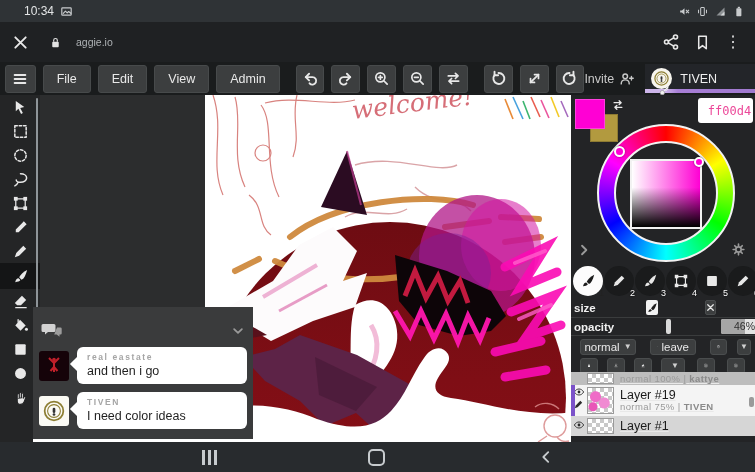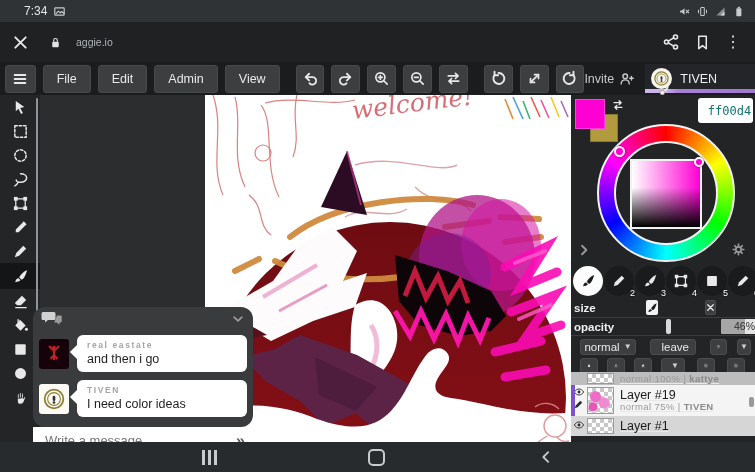--- a/index.html
+++ b/index.html
@@ -55,21 +55,21 @@
   .canvas-wrap{position:absolute;left:205px;top:95px;width:366px;height:347px;background:#ffffff;overflow:hidden;}
 
   
   .panel{position:absolute;left:571px;top:95px;width:184px;height:347px;background:#232426;font-size:11px;}
   .swatch{position:absolute;border:1px solid rgba(255,255,255,.25);}
   .swatch.primary{left:4px;top:4px;width:30px;height:30px;z-index:2;}
   .swatch.secondary{left:19px;top:19px;width:28px;height:28px;z-index:1;border-color:rgba(0,0,0,.2);}
   .swap-colors{position:absolute;left:40px;top:3px;width:14px;height:14px;}
   .hex-box{position:absolute;left:127px;top:3px;width:55px;height:25px;background:#fff;border-radius:3px;
     display:flex;align-items:center;justify-content:center;
-    font-family:"DejaVu Sans Mono",monospace;font-size:12px;color:#0f766e;padding-left:8px;}
+    font-family:"DejaVu Sans Mono",monospace;font-size:12px;color:#ec4899;padding-left:8px;}
   .wheel{position:absolute;left:26px;top:29px;width:138px;height:138px;border-radius:50%;
     background:conic-gradient(#ff0000,#ffff00,#00ff00,#00ffff,#0000ff,#ff00ff,#ff0000);
     border:2px solid #f2f2f2;}
   .wheel-hole{position:absolute;left:15px;top:15px;width:104px;height:104px;border-radius:50%;
     background:#232426;border:2px solid #f2f2f2;}
   .sv-square{position:absolute;left:31px;top:33px;width:72px;height:70px;border:2px solid #f2f2f2;
     background:linear-gradient(to top,#000,rgba(0,0,0,0) 60%),linear-gradient(to right,#ffffff,#ff00d4);}
   .hue-dot{position:absolute;left:15px;top:20px;width:11px;height:11px;border-radius:50%;
     border:2px solid #fff;box-shadow:0 0 2px rgba(0,0,0,.5);}
   .sv-dot{position:absolute;right:-4px;top:-4px;width:10px;height:10px;border-radius:50%;
@@ -111,21 +111,21 @@
   .lrow .licons{position:absolute;left:2px;top:2px;display:flex;flex-direction:column;gap:2px;}
   .lrow .ltxt{padding-left:6px;line-height:1.15;}
   .ltitle{font-size:12.5px;color:#1c1c1c;}
   .lmeta{font-size:9.5px;color:#9a9a9a;letter-spacing:.4px;}
   .lmeta b{color:#8a8a8a;}
   .purple-strip{position:absolute;left:0;top:13px;width:4px;height:31px;background:#7b52c9;z-index:3;}
   .layers-handle{position:absolute;right:1px;top:25px;width:5px;height:10px;background:#9a9a9a;border-radius:2px;z-index:3;}
 
   
   .chat{position:absolute;left:33px;top:307px;width:220px;z-index:10;}
-  .chat-body{background:#3a3b3c;padding:0 0 8px 0;border-radius:12px;}
+  .chat-body{background:#3a3b3c;padding:12px 0 8px 0;}
   .chat-head{height:24px;display:flex;align-items:center;justify-content:space-between;padding:0 8px;}
   .msg{display:flex;align-items:flex-start;margin:4px 6px 8px 6px;gap:0;}
   .msg-avatar{width:30px;height:30px;border-radius:3px;flex:none;margin-top:4px;
     display:flex;align-items:center;justify-content:center;}
   .bubble{position:relative;background:#fff;border-radius:6px;margin-left:8px;flex:1;
     padding:5px 10px 6px 10px;min-height:28px;}
   .bubble:before{content:"";position:absolute;left:-5px;top:12px;width:10px;height:10px;
     background:#fff;transform:rotate(45deg);}
   .msg-author{font-size:8.5px;font-weight:bold;color:#a5a5a5;letter-spacing:1.6px;}
   .msg-text{font-size:12.5px;color:#1f1f1f;margin-top:2px;}
@@ -145,21 +145,21 @@
   svg.st{stroke:#e8e8e8;fill:none;stroke-width:1.6;stroke-linecap:round;stroke-linejoin:round;}
   svg.dk{stroke:#1c1c1c;fill:none;stroke-width:1.8;stroke-linecap:round;stroke-linejoin:round;}
 </style>
 </head>
 <body>
 
 <div class="screen">
 
   <div class="status-bar">
     <div class="status-left">
-      <span>7:34</span>
+      <span>10:34</span>
       <svg class="sicon st" viewBox="0 0 18 18" style="stroke:#c9ccce">
         <rect x="2.5" y="4" width="13" height="10" rx="1"></rect>
           <path d="M4.5 11.5 l3-3 2.5 2.5 2-2 3 2.5"></path>
       </svg>
     </div>
     <div class="status-right">
       <svg class="sicon" viewBox="0 0 18 18">
         <path d="M3 7.5 h2.5 L9 4.5 v9 L5.5 10.5 H3 Z" fill="#c9ccce"></path>
           <path d="M11 6.8 l4.2 4.4 M15.2 6.8 l-4.2 4.4" stroke="#c9ccce" stroke-width="1.5"></path>
       </svg>
@@ -208,22 +208,22 @@
   </div>
 
   <div class="menu-bar">
     <div class="mbtn ham">
       <svg class="st" width="16" height="16" viewBox="0 0 18 18" style="stroke-width:2.2">
         <path d="M3 4.5 h12 M3 9 h12 M3 13.5 h12"></path>
       </svg>
     </div>
     <button class="mbtn">File</button>
     <button class="mbtn">Edit</button>
+    <button class="mbtn">View</button>
     <button class="mbtn">Admin</button>
-    <button class="mbtn">View</button>
 
     <div class="mbtn icon gap">
       <svg class="st" width="17" height="17" viewBox="0 0 18 18" style="stroke-width:2">
         <path d="M4 7.5 h7 a4 4 0 1 1 -3 6.6"></path>
           <path d="M7.5 4 L4 7.5 L7.5 11"></path>
       </svg>
     </div>
     <div class="mbtn icon">
       <svg class="st" width="17" height="17" viewBox="0 0 18 18" style="stroke-width:2">
         <path d="M14 7.5 h-7 a4 4 0 1 0 3 6.6"></path>

